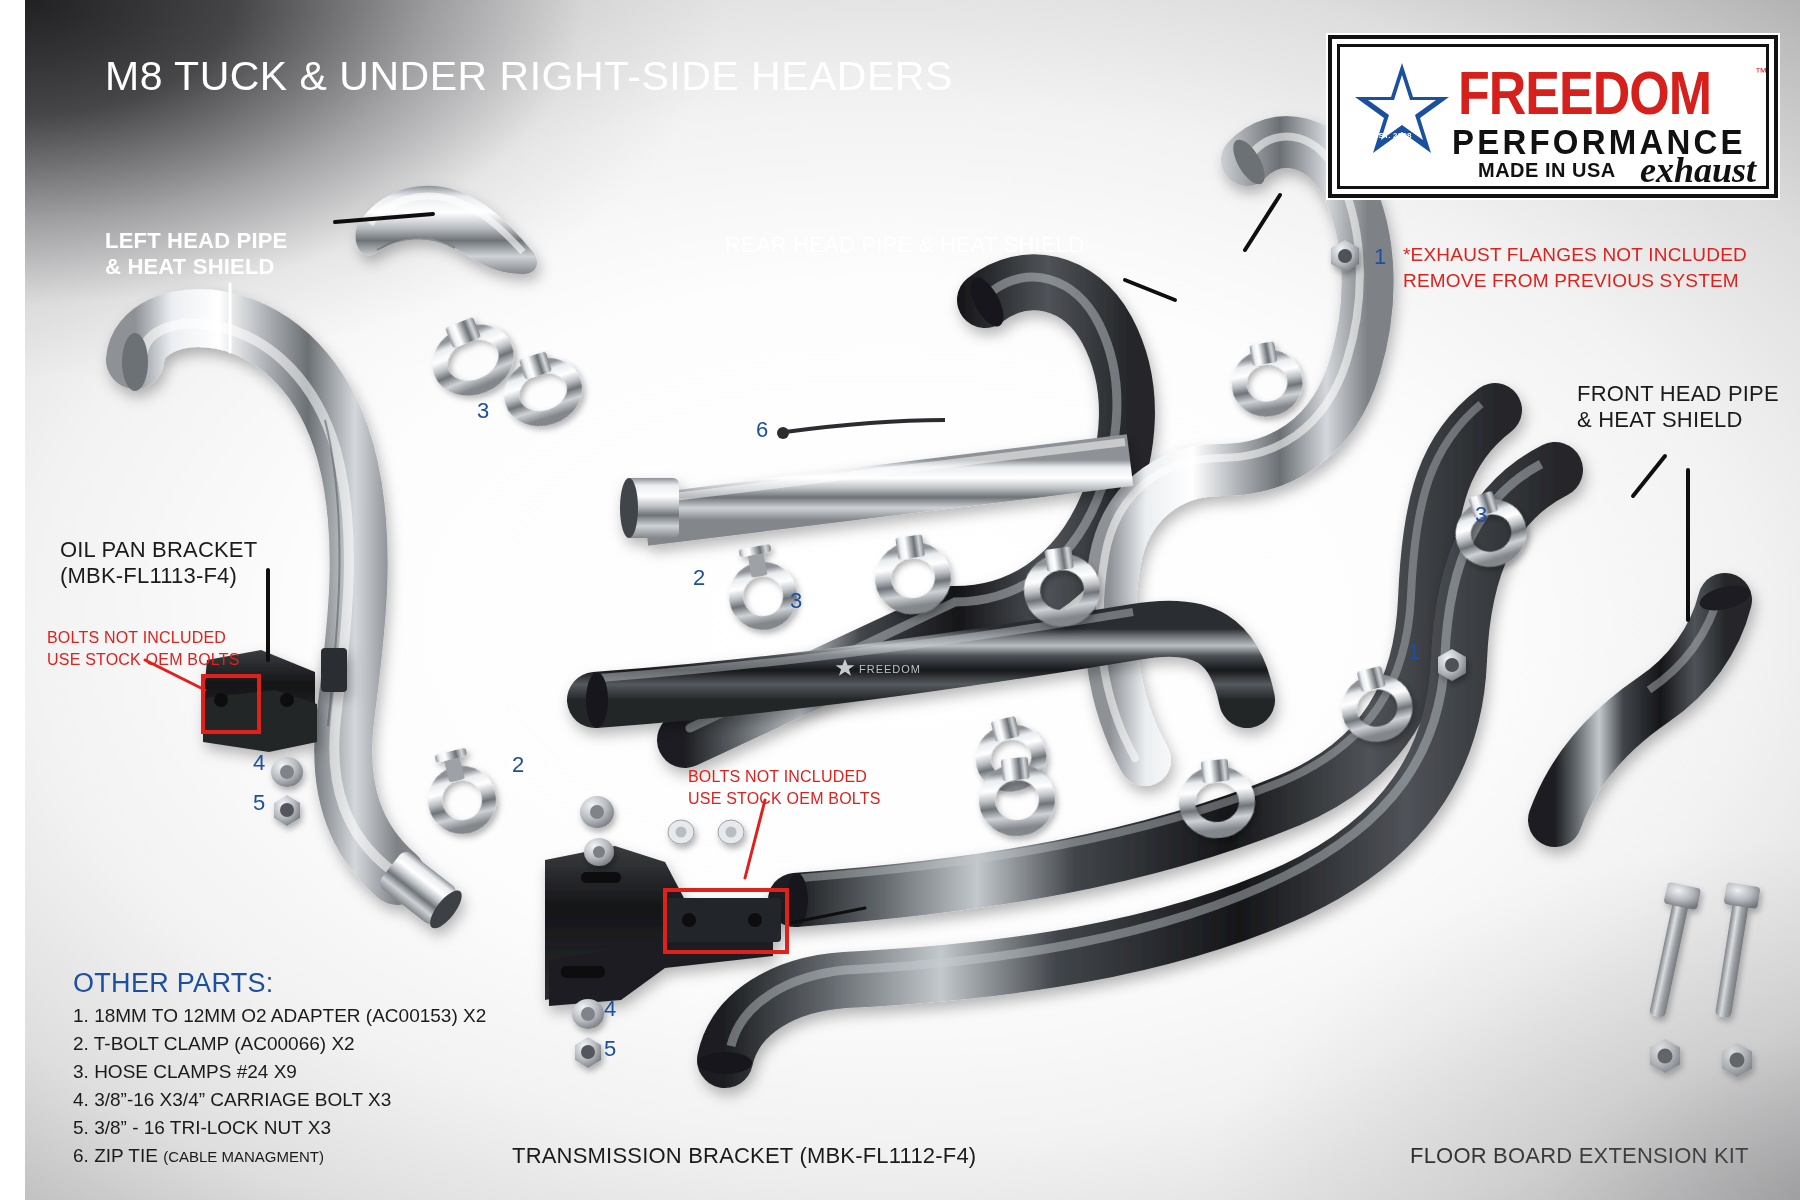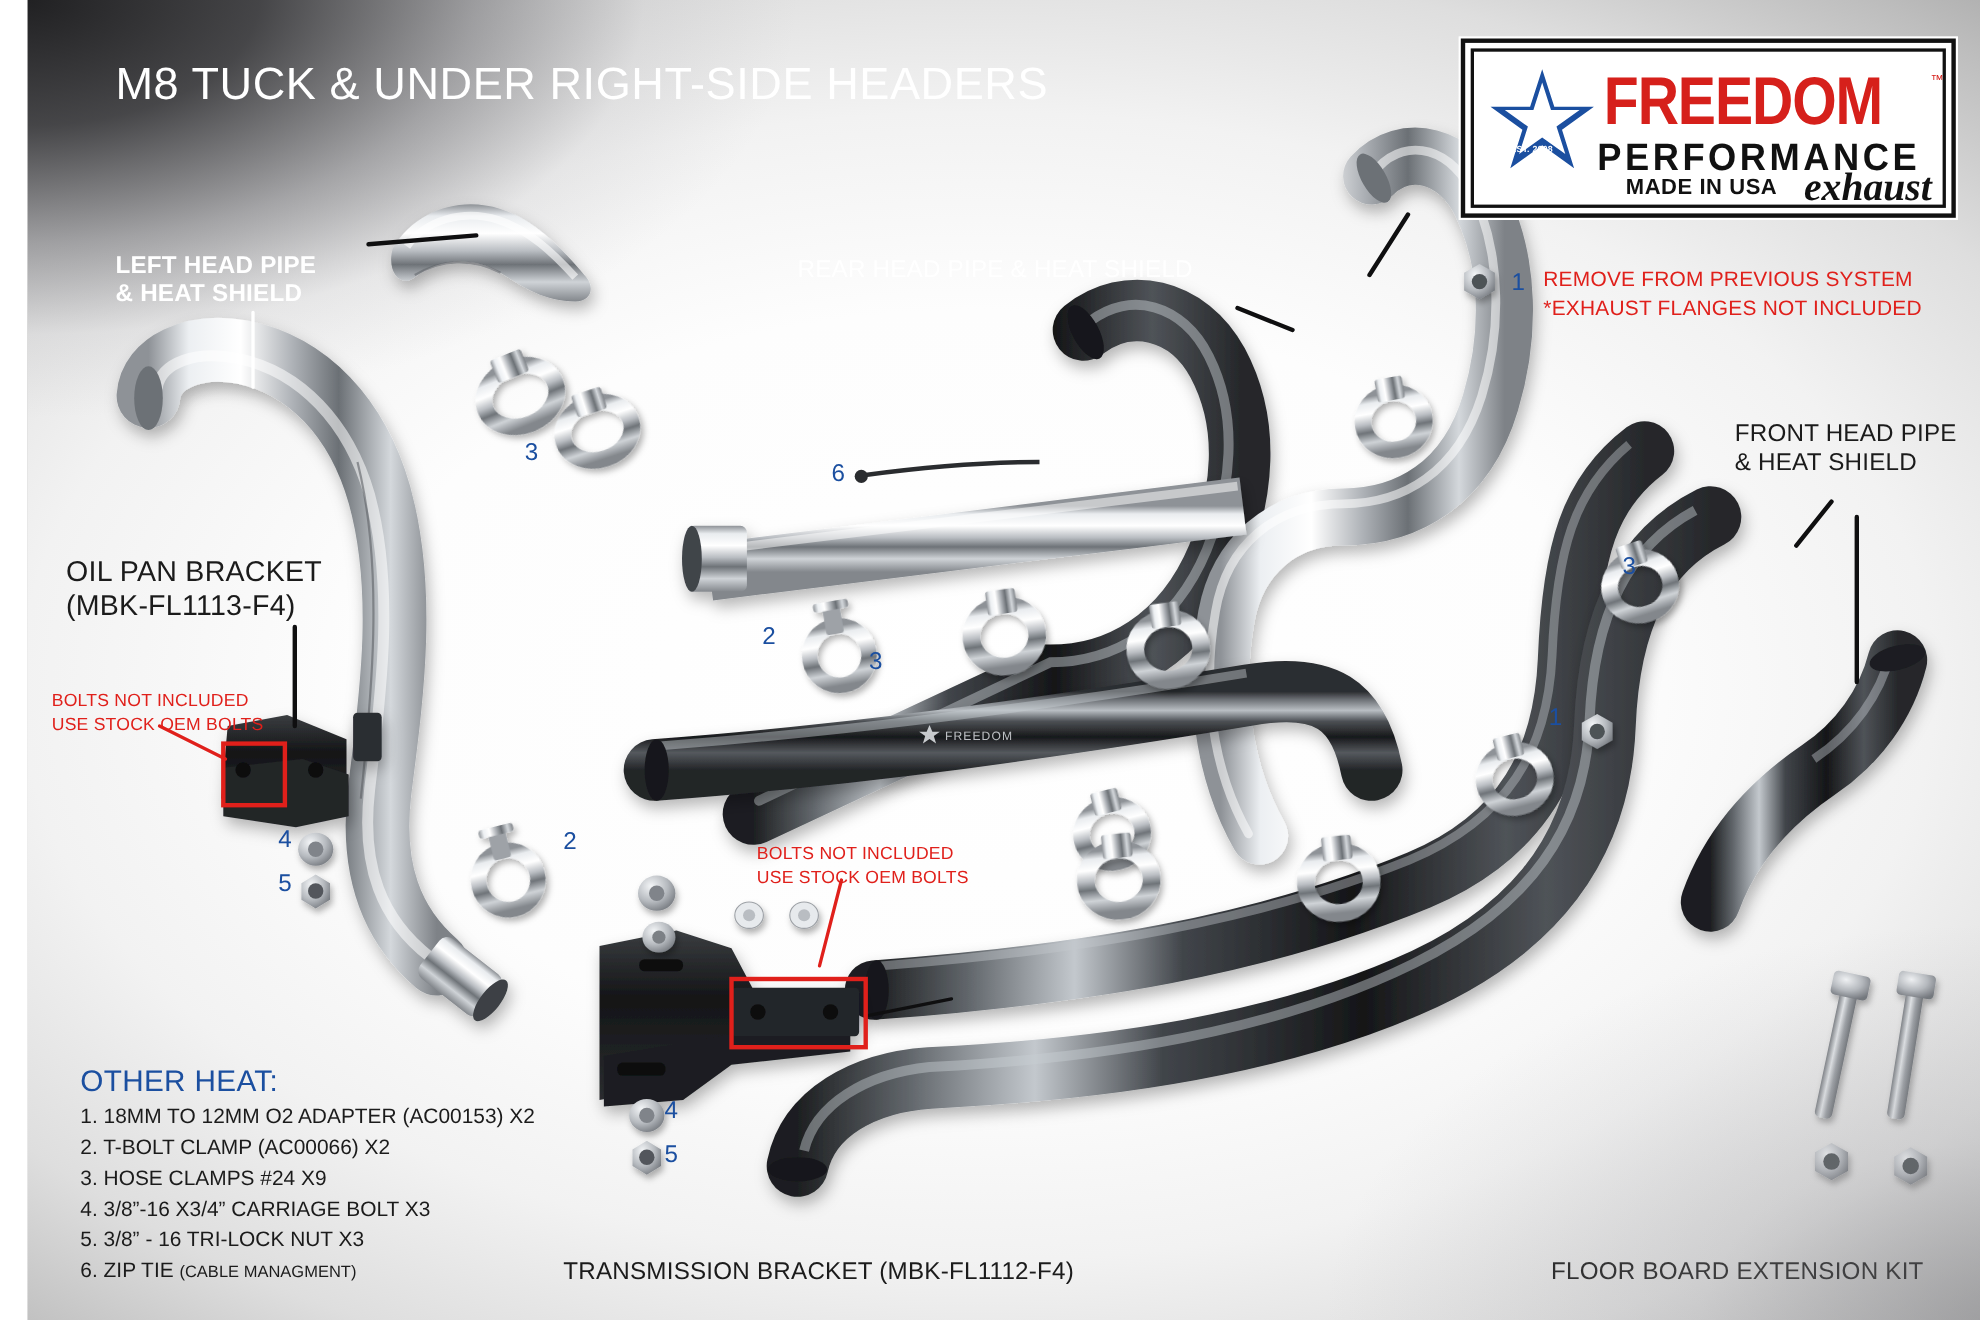--- a/index.html
+++ b/index.html
@@ -45,21 +45,21 @@
   #logo-tm{position:absolute;left:415px;top:18px;font-size:12px;color:#d6201b;}
   #logo-perf{position:absolute;left:112px;top:76px;font-size:33px;font-weight:bold;color:#111;letter-spacing:3.2px;transform:scaleY(1.05);transform-origin:left top;}
   #logo-made{position:absolute;left:138px;top:112px;font-size:20px;font-weight:bold;color:#111;letter-spacing:.5px;}
   #logo-exhaust{position:absolute;left:300px;top:102px;font-size:36px;font-style:italic;font-weight:bold;color:#111;font-family:"Liberation Serif",serif;}
   #logo-est{position:absolute;left:33px;top:84px;font-size:8px;color:#fff;font-weight:bold;letter-spacing:.2px;}
 
   
   #lbl-left-head{left:80px;top:228px;font-size:22px;color:#fff;font-weight:bold;}
   #lbl-rear-head{left:700px;top:232px;font-size:22px;color:#fff;}
   #lbl-front-head{left:1552px;top:381px;font-size:22px;color:#1b1b1b;}
-  #lbl-oilpan{left:35px;top:504px;font-size:26px;color:#1b1b1b;}
+  #lbl-oilpan{left:35px;top:537px;font-size:22px;color:#1b1b1b;}
   #lbl-flange{left:1378px;top:242px;font-size:19px;color:#e0201b;line-height:1.35;}
   #lbl-bolts1{left:22px;top:627px;font-size:16px;color:#e0201b;line-height:1.35;}
   #lbl-bolts2{left:663px;top:766px;font-size:16px;color:#e0201b;line-height:1.35;}
   #lbl-trans{left:487px;top:1143px;font-size:22px;color:#1b1b1b;}
   #lbl-floor{left:1385px;top:1143px;font-size:22px;color:#1b1b1b;}
 
   
   #otherparts{position:absolute;left:48px;top:968px;}
   #otherparts .op-title{font-size:27px;color:#1b4fa0;letter-spacing:.3px;}
   #otherparts .op-item{font-size:19px;color:#1b1b1b;margin-top:6px;white-space:nowrap;}
@@ -395,22 +395,22 @@
     <div>FRONT HEAD PIPE</div>
     <div>&amp; HEAT SHIELD</div>
   </div>
 
   <div class="lbl" id="lbl-oilpan">
     <div>OIL PAN BRACKET</div>
     <div>(MBK-FL1113-F4)</div>
   </div>
 
   <div class="lbl" id="lbl-flange">
+    <div>*EXHAUST FLANGES NOT INCLUDED</div>
     <div>REMOVE FROM PREVIOUS SYSTEM</div>
-    <div>*EXHAUST FLANGES NOT INCLUDED</div>
   </div>
 
   <div class="lbl" id="lbl-bolts1">
     <div>BOLTS NOT INCLUDED</div>
     <div>USE STOCK OEM BOLTS</div>
   </div>
 
   <div class="lbl" id="lbl-bolts2">
     <div>BOLTS NOT INCLUDED</div>
     <div>USE STOCK OEM BOLTS</div>
@@ -426,21 +426,21 @@
   <div class="num" style="left:1450px;top:502px">3</div>
   <div class="num" style="left:765px;top:588px">3</div>
   <div class="num" style="left:1383px;top:639px">1</div>
   <div class="num" style="left:228px;top:750px">4</div>
   <div class="num" style="left:228px;top:790px">5</div>
   <div class="num" style="left:487px;top:752px">2</div>
   <div class="num" style="left:579px;top:996px">4</div>
   <div class="num" style="left:579px;top:1036px">5</div>
 
   <div id="otherparts">
-    <div class="op-title">OTHER HEAT:</div>
+    <div class="op-title">OTHER PARTS:</div>
     <div class="op-item">
       <span>1.</span>
       <span>18MM TO 12MM O2 ADAPTER (AC00153) X2</span>
     </div>
     <div class="op-item">
       <span>2.</span>
       <span>T-BOLT CLAMP (AC00066) X2</span>
     </div>
     <div class="op-item">
       <span>3.</span>

